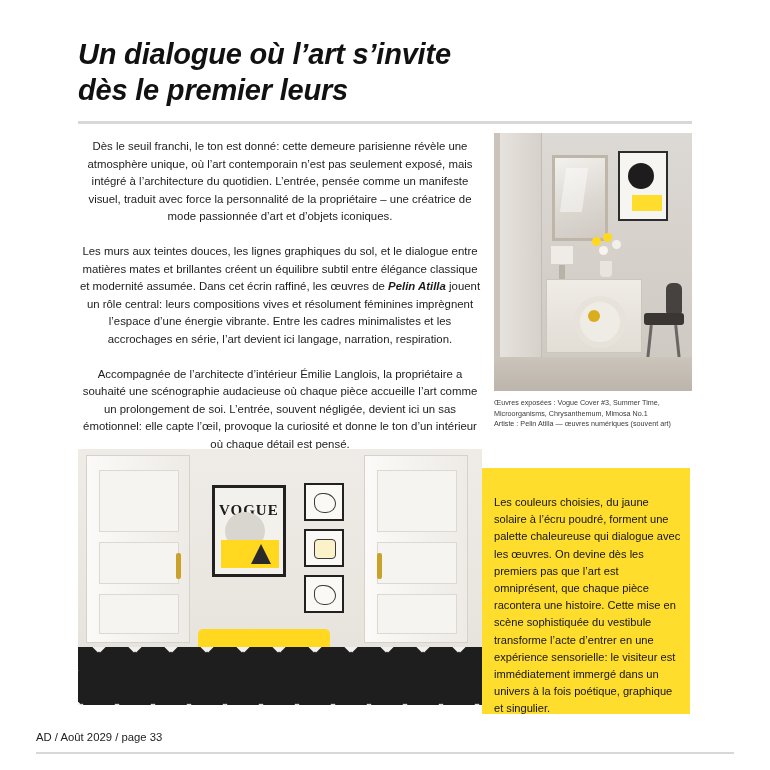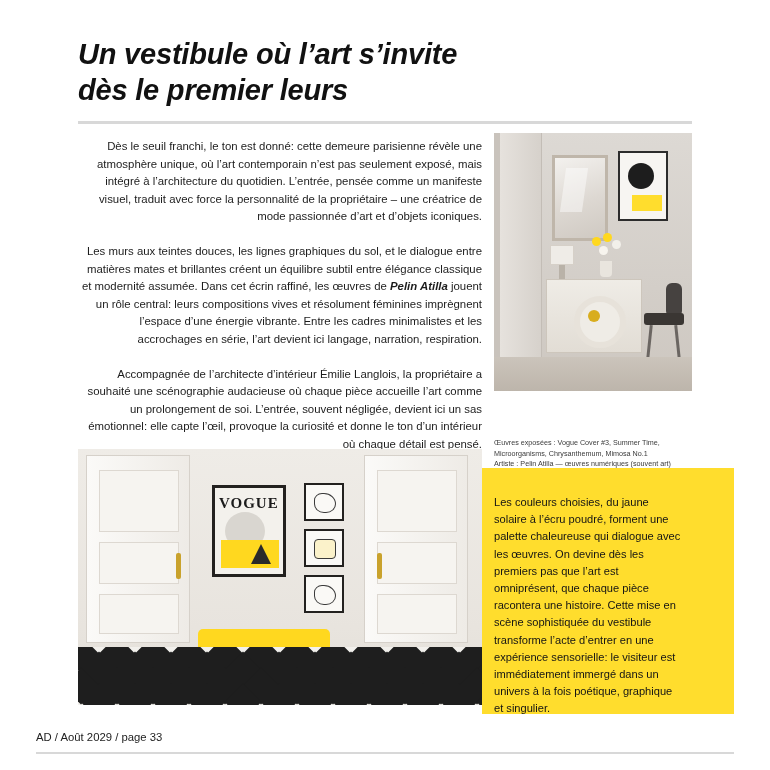--- a/index.html
+++ b/index.html
@@ -43,59 +43,58 @@
   .body-col {
     position: absolute;
     left: 78px; top: 138px;
     width: 404px;
   }
   .body-col p {
     margin: 0 0 17px 0;
     font-size: 11.4px;
     line-height: 17.6px;
     color: #1c1c1c;
-    text-align: right;
+    text-align: center;
   }
   .body-col p:last-child { margin-bottom: 0; }
   .body-col b { font-weight: 700; font-style: italic; }
 
   
   .photo-right {
     position: absolute;
     left: 494px; top: 133px;
     width: 198px; height: 258px;
     overflow: hidden;
     background: #cfcac4;
   }
   .caption-right {
     position: absolute;
     left: 494px; top: 398px;
     width: 204px;
-    margin-top: 40px;
   }
   .caption-right div {
     font-size: 7.2px;
     line-height: 10.5px;
     color: #3a3a3a;
   }
 
   
   .photo-big {
     position: absolute;
     left: 78px; top: 449px;
     width: 404px; height: 256px;
     overflow: hidden;
     background: #e7e4df;
   }
 
   
   .yellow-box {
     position: absolute;
     left: 482px; top: 468px;
-    width: 252px; height: 246px;
+    width: 208px; height: 246px;
     background: #ffdd2d;
   }
   .yellow-box .yb-text {
     position: absolute;
     left: 12px; top: 26px;
     width: 190px;
     font-size: 11.1px;
     line-height: 17.2px;
     color: #141414;
   }
@@ -152,21 +151,21 @@
   .b-wall{position:absolute;inset:0;background:linear-gradient(180deg,#efece7 0%,#e8e4de 70%,#e2ded7 100%);}
   .b-door-l{position:absolute;left:8px;top:6px;width:104px;height:188px;background:linear-gradient(90deg,#fbfaf8,#eeebe6);border:1px solid #d6d1ca;}
   .b-door-r{position:absolute;right:14px;top:6px;width:104px;height:188px;background:linear-gradient(90deg,#fbfaf8,#eeebe6);border:1px solid #d6d1ca;}
   .b-door-l .pnl,.b-door-r .pnl{position:absolute;left:12px;width:80px;border:1px solid #ddd8d1;background:#f6f4f0;}
   .b-door-l .p1,.b-door-r .p1{top:14px;height:62px;}
   .b-door-l .p2,.b-door-r .p2{top:86px;height:42px;}
   .b-door-l .p3,.b-door-r .p3{top:138px;height:40px;}
   .b-handle-l{position:absolute;left:98px;top:104px;width:5px;height:26px;background:#c9a22c;border-radius:2px;}
   .b-handle-r{position:absolute;right:100px;top:104px;width:5px;height:26px;background:#c9a22c;border-radius:2px;}
   .b-vogue{position:absolute;left:134px;top:36px;width:74px;height:92px;background:#f3f1ec;border:3px solid #23211f;}
-  .b-vogue .ttl{position:absolute;left:4px;top:7px;font-family:"Liberation Serif",serif;font-weight:700;font-size:15px;letter-spacing:1px;color:#1b1b1b;}
+  .b-vogue .ttl{position:absolute;left:4px;top:14px;font-family:"Liberation Serif",serif;font-weight:700;font-size:15px;letter-spacing:1px;color:#1b1b1b;}
   .b-vogue .blob{position:absolute;left:10px;top:24px;width:40px;height:38px;border-radius:50%;background:#d9d6d0;}
   .b-vogue .yel{position:absolute;left:6px;bottom:6px;width:58px;height:28px;background:#ffd81f;}
   .b-vogue .yel:after{content:"";position:absolute;left:30px;top:4px;width:20px;height:20px;background:#2a2a2a;clip-path:polygon(0 100%,50% 0,100% 100%);}
   .b-sm{position:absolute;width:40px;height:38px;background:#faf9f6;border:2px solid #23211f;}
   .b-sm1{left:226px;top:34px;}
   .b-sm2{left:226px;top:80px;}
   .b-sm3{left:226px;top:126px;}
   .b-sm .mk{position:absolute;left:8px;top:8px;width:22px;height:20px;border:1.5px solid #3a3a3a;border-radius:40% 60% 50% 50%;}
   .b-sm2 .mk{border-radius:4px;background:#ffd81f33;}
   .b-bench{position:absolute;left:120px;top:180px;width:132px;height:26px;background:#ffd81f;border-radius:5px;}
@@ -177,21 +176,21 @@
   .b-floor .tile{position:absolute;width:26px;height:26px;background:#1e1e1e;transform:rotate(45deg);}
 
   
 </style>
 </head>
 <body>
 
 <div class="page">
 
   <div class="title-block">
-    <div class="title-line">Un vestibule où l’art s’invite</div>
+    <div class="title-line">Un dialogue où l’art s’invite</div>
     <div class="title-line">dès le premier leurs</div>
   </div>
 
   <div class="rule"></div>
 
   <div class="body-col">
     <p>Dès le seuil franchi, le ton est donné: cette demeure parisienne révèle une atmosphère unique, où l’art contemporain n’est pas seulement exposé, mais intégré à l’architecture du quotidien. L’entrée, pensée comme un manifeste visuel, traduit avec force la personnalité de la propriétaire – une créatrice de mode passionnée d’art et d’objets iconiques.</p>
     <p><span>Les murs aux teintes douces, les lignes graphiques du sol, et le dialogue entre matières mates et brillantes créent un équilibre subtil entre élégance classique et modernité assumée. Dans cet écrin raffiné, les œuvres de </span><b>Pelin Atilla</b><span> jouent un rôle central: leurs compositions vives et résolument féminines imprègnent l’espace d’une énergie vibrante. Entre les cadres minimalistes et les accrochages en série, l’art devient ici langage, narration, respiration.</span></p>
     <p>Accompagnée de l’architecte d’intérieur Émilie Langlois, la propriétaire a souhaité une scénographie audacieuse où chaque pièce accueille l’art comme un prolongement de soi. L’entrée, souvent négligée, devient ici un sas émotionnel: elle capte l’œil, provoque la curiosité et donne le ton d’un intérieur où chaque détail est pensé.</p>
   </div>

